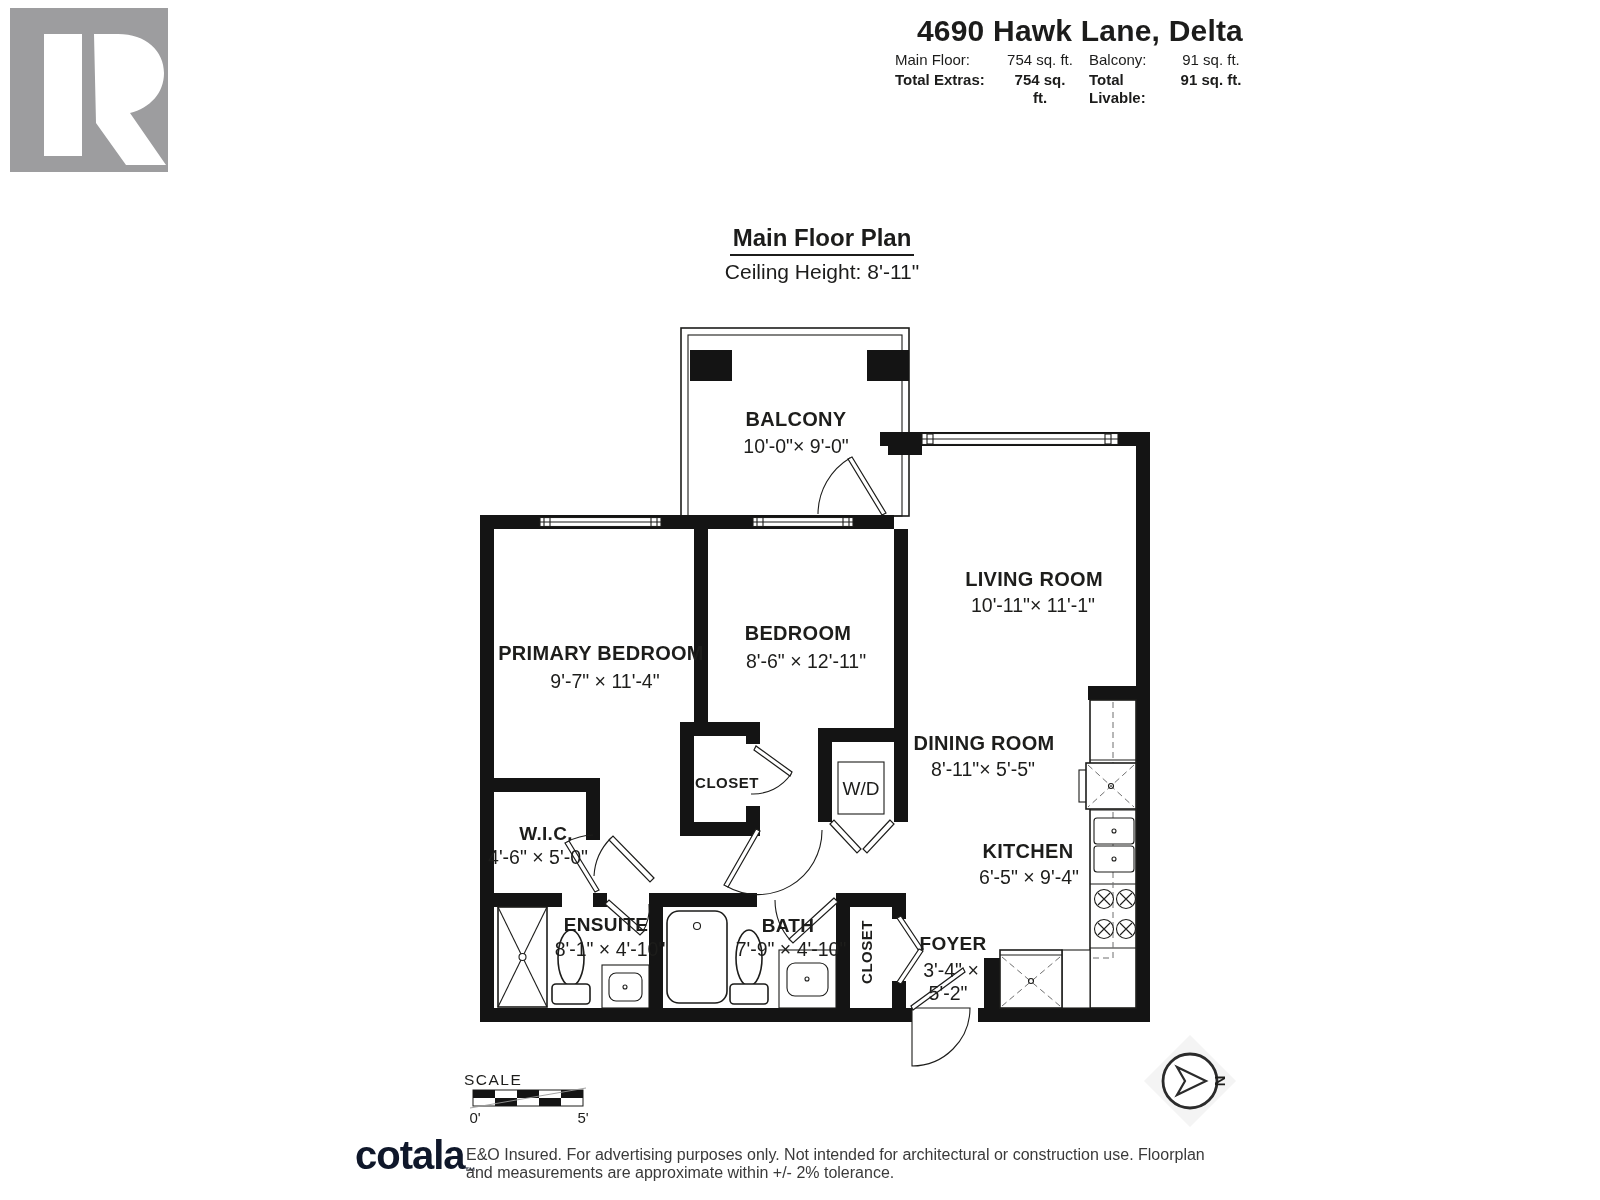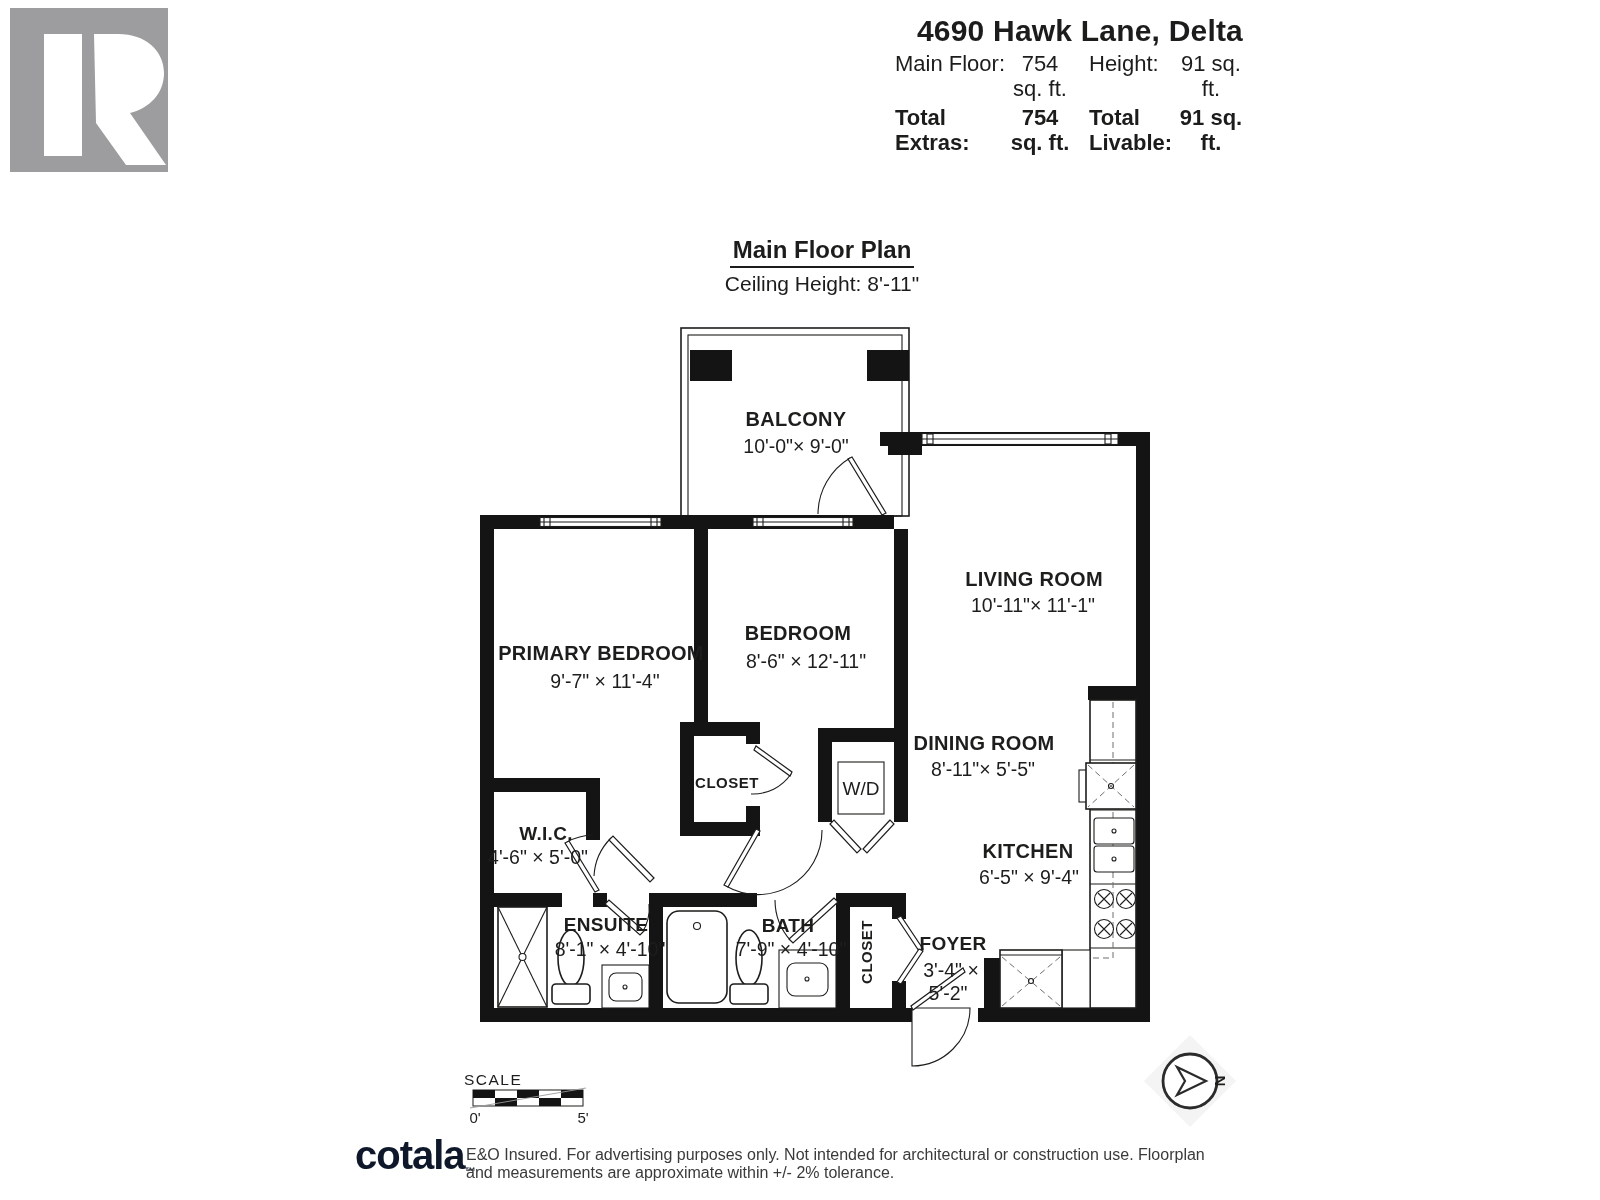--- a/index.html
+++ b/index.html
@@ -7,28 +7,28 @@
         font-family:"Liberation Sans",sans-serif;color:#1c1c1b;}
   
   .realtor{position:absolute;left:10px;top:8px;width:190px;}
   .r-word{margin-top:5px;font-size:26px;letter-spacing:4px;color:#9d9d9f;font-weight:400;}
   .r-word sup{font-size:12px;vertical-align:8px;letter-spacing:0;}
   
   .addr{position:absolute;top:14px;right:357px;text-align:right;}
   .addr-title{font-size:30px;font-weight:bold;letter-spacing:.2px;white-space:nowrap;}
   .stats{position:absolute;top:51px;left:895px;display:grid;
          grid-template-columns:112px 66px 104px 68px;column-gap:0;row-gap:3px;
-         font-size:22px;line-height:1.15;}
+         font-size:15px;line-height:1.15;}
   .stats .v{text-align:center;}
   .stats .l2{padding-left:16px;}
   .stats .b{font-weight:bold;}
   
   .plan-title{position:absolute;left:622px;top:224px;width:400px;text-align:center;}
   .pt-main{font-size:24px;font-weight:bold;display:inline-block;
-           border-bottom:2.5px solid #1c1c1b;padding:0 3px 2px;margin-top:12px;}
+           border-bottom:2.5px solid #1c1c1b;padding:0 3px 2px;}
   .pt-line{font-size:21px;margin-top:4px;}
   
   .brand{position:absolute;left:355px;top:1133px;font-size:40px;font-weight:bold;
          letter-spacing:-1px;color:#0f172a;}
   .brand .tm{font-size:11px;font-weight:bold;letter-spacing:0;vertical-align:-6px;}
   .disclaimer{position:absolute;left:466px;top:1146px;width:760px;font-size:16px;color:#3a3a3a;}
   
   svg{position:absolute;left:0;top:0;}
   svg text{font-family:"Liberation Sans",sans-serif;fill:#1d1d1b;}
   .room-name{font-weight:bold;font-size:20px;letter-spacing:.3px;text-anchor:middle;}
@@ -60,21 +60,21 @@
     </svg>
     <div class="r-word"><span>REALTOR</span><sup>®</sup></div>
   </div>
 
   <div class="addr">
     <div class="addr-title">4690 Hawk Lane, Delta</div>
   </div>
   <div class="stats">
     <span>Main Floor:</span>
     <span class="v">754 sq. ft.</span>
-    <span class="l2">Height:</span>
+    <span class="l2">Balcony:</span>
     <span class="v">91 sq. ft.</span>
     <span class="b">Total Extras:</span>
     <span class="v b">754 sq. ft.</span>
     <span class="l2 b">Total Livable:</span>
     <span class="v b">91 sq. ft.</span>
   </div>
 
   <div class="plan-title">
     <div><span class="pt-main">Main Floor Plan</span></div>
     <div class="pt-line">Ceiling Height: 8'-11"</div>

